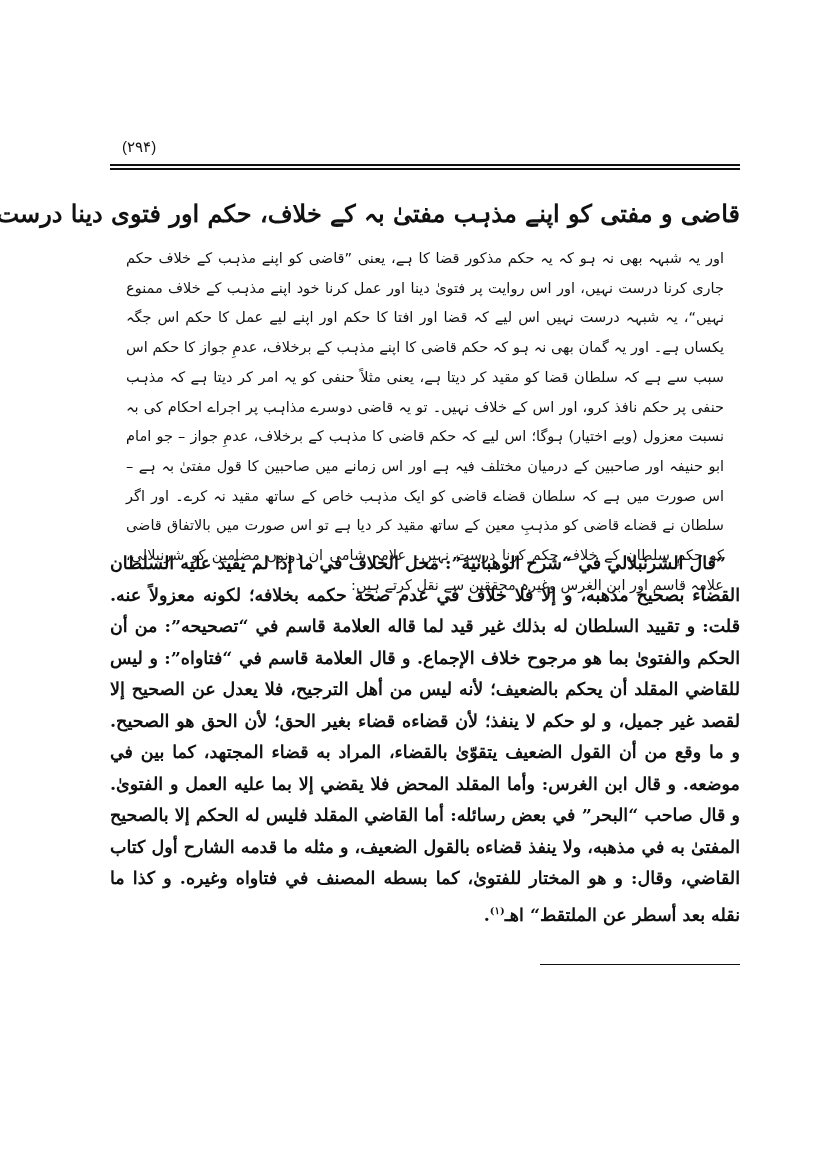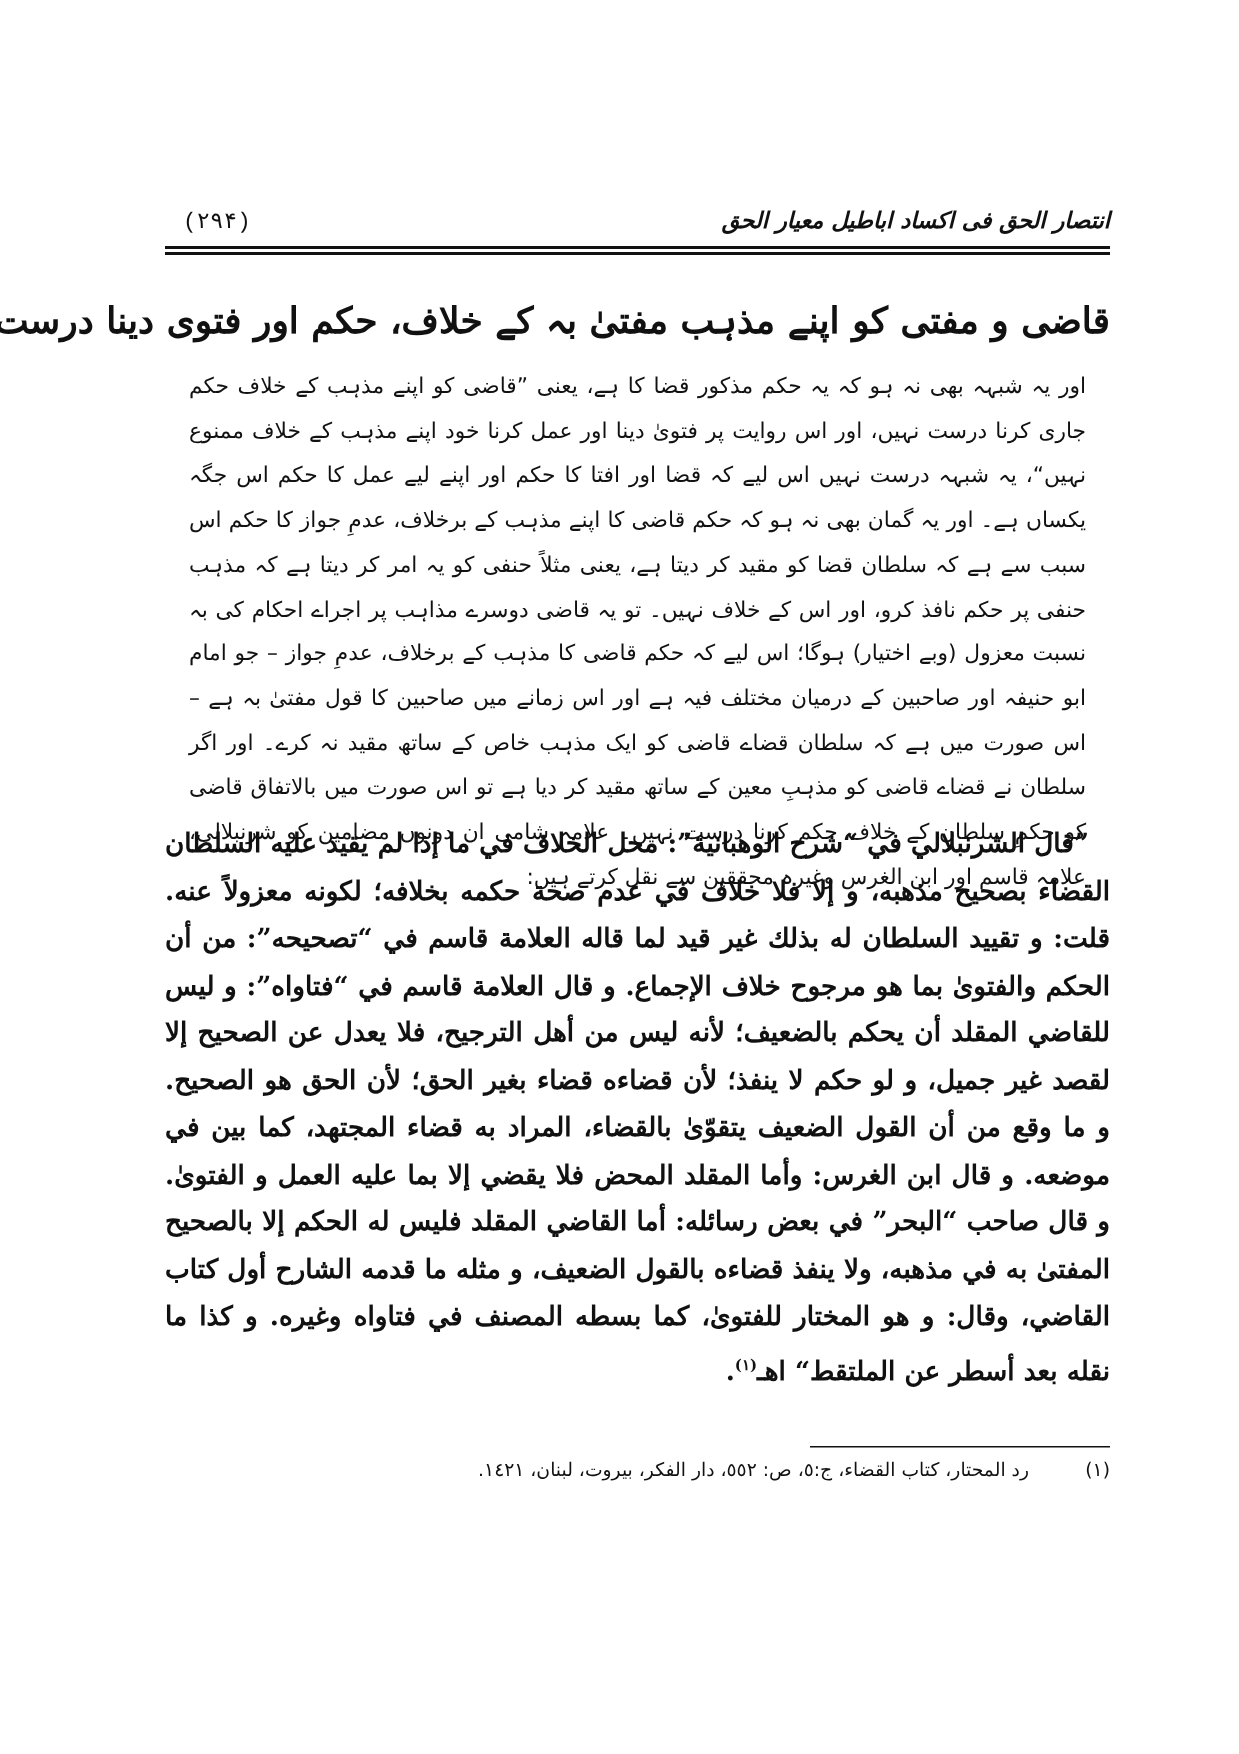--- a/index.html
+++ b/index.html
@@ -1,20 +1,20 @@
 <!DOCTYPE html>
 <html><head>
 <meta charset="utf-8">
 <style>
   html, body { margin: 0; padding: 0; background: #ffffff; }
   body { width: 826px; height: 1169px; position: relative; overflow: hidden; color: #111; }
   .page { position: absolute; left: 0; top: 0; width: 826px; height: 1169px; background: #fff; }
   .header { position: absolute; left: 110px; top: 138px; width: 630px; height: 22px; direction: rtl; }
   .running-title { position: absolute; right: 0; top: 0; font-family: "DejaVu Serif", serif; font-size: 15px; font-weight: bold; font-style: italic; }
-  .page-number { position: absolute; left: 12px; top: 0; font-family: Liberation Mono, monospace; font-size: 15px; direction: ltr; }
+  .page-number { position: absolute; left: 12px; top: 0; font-family: Liberation Sans, sans-serif; font-size: 15px; direction: ltr; }
   .rule { position: absolute; left: 110px; width: 630px; background: #111; }
   .rule1 { top: 164px; height: 2px; }
   .rule2 { top: 168px; height: 2px; }
   .heading { position: absolute; left: 110px; top: 176px; width: 630px; text-align: center; direction: rtl;
     font-family: "DejaVu Serif", serif; font-weight: bold; font-size: 24px; line-height: 36px; white-space: nowrap; }
   .urdu { position: absolute; left: 110px; top: 228px; width: 630px; direction: rtl; text-align: justify;
     font-family: "DejaVu Sans", sans-serif; font-size: 14.5px; line-height: 29.7px; }
   .urdu p { margin: 16px; text-align-last: right; }
   .arabic { position: absolute; left: 110px; top: 548px; width: 630px; direction: rtl; text-align: justify;
     font-family: "DejaVu Serif", serif; font-size: 17.5px; line-height: 31.5px; }
@@ -24,35 +24,30 @@
   .footnote { position: absolute; left: 110px; top: 970px; width: 630px; direction: rtl;
     font-family: "DejaVu Sans", sans-serif; font-size: 12.5px; line-height: 20px; }
   .fn-num { display: inline-block; width: 50px; text-align: right; }
 </style>
 </head>
 <body>
 
 <div class="page">
 
   <div class="header">
-    <span class="running-title">انتصار الحق فی اکساد اباطیل معیار الحق</span>
     <span class="page-number">(۲۹۴)</span>
   </div>
   <div class="rule rule1"></div>
   <div class="rule rule2"></div>
 
   <h2 class="heading">قاضی و مفتی کو اپنے مذہب مفتیٰ بہ کے خلاف، حکم اور فتوی دینا درست نہیں</h2>
 
   <div class="urdu">
     <p>اور یہ شبہہ بھی نہ ہو کہ یہ حکم مذکور قضا کا ہے، یعنی ”قاضی کو اپنے مذہب کے خلاف حکم جاری کرنا درست نہیں، اور اس روایت پر فتویٰ دینا اور عمل کرنا خود اپنے مذہب کے خلاف ممنوع نہیں“، یہ شبہہ درست نہیں اس لیے کہ قضا اور افتا کا حکم اور اپنے لیے عمل کا حکم اس جگہ یکساں ہے۔ اور یہ گمان بھی نہ ہو کہ حکم قاضی کا اپنے مذہب کے برخلاف، عدمِ جواز کا حکم اس سبب سے ہے کہ سلطان قضا کو مقید کر دیتا ہے، یعنی مثلاً حنفی کو یہ امر کر دیتا ہے کہ مذہب حنفی پر حکم نافذ کرو، اور اس کے خلاف نہیں۔ تو یہ قاضی دوسرے مذاہب پر اجراے احکام کی بہ نسبت معزول (وبے اختیار) ہوگا؛ اس لیے کہ حکم قاضی کا مذہب کے برخلاف، عدمِ جواز – جو امام ابو حنیفہ اور صاحبین کے درمیان مختلف فیہ ہے اور اس زمانے میں صاحبین کا قول مفتیٰ بہ ہے – اس صورت میں ہے کہ سلطان قضاے قاضی کو ایک مذہب خاص کے ساتھ مقید نہ کرے۔ اور اگر سلطان نے قضاے قاضی کو مذہبِ معین کے ساتھ مقید کر دیا ہے تو اس صورت میں بالاتفاق قاضی کو حکمِ سلطان کے خلاف حکم کرنا درست نہیں۔ علامہ شامی ان دونوں مضامین کو شرنبلالی، علامہ قاسم اور ابن الغرس وغیرہ محققین سے نقل کرتے ہیں:</p>
   </div>
 
   <div class="arabic">
     <p><span>”قال الشرنبلالي في “شرح الوهبانية”: محل الخلاف في ما إذا لم يقيد عليه السلطان القضاء بصحيح مذهبه، و إلا فلا خلاف في عدم صحة حكمه بخلافه؛ لكونه معزولاً عنه. قلت: و تقييد السلطان له بذلك غير قيد لما قاله العلامة قاسم في “تصحيحه”: من أن الحكم والفتوىٰ بما هو مرجوح خلاف الإجماع. و قال العلامة قاسم في “فتاواه”: و ليس للقاضي المقلد أن يحكم بالضعيف؛ لأنه ليس من أهل الترجيح، فلا يعدل عن الصحيح إلا لقصد غير جميل، و لو حكم لا ينفذ؛ لأن قضاءه قضاء بغير الحق؛ لأن الحق هو الصحيح. و ما وقع من أن القول الضعيف يتقوّىٰ بالقضاء، المراد به قضاء المجتهد، كما بين في موضعه. و قال ابن الغرس: وأما المقلد المحض فلا يقضي إلا بما عليه العمل و الفتوىٰ. و قال صاحب “البحر” في بعض رسائله: أما القاضي المقلد فليس له الحكم إلا بالصحيح المفتىٰ به في مذهبه، ولا ينفذ قضاءه بالقول الضعيف، و مثله ما قدمه الشارح أول كتاب القاضي، وقال: و هو المختار للفتوىٰ، كما بسطه المصنف في فتاواه وغيره. و كذا ما نقله بعد أسطر عن الملتقط“ اهـ</span><span class="fn-ref">(١)</span><span>.</span></p>
   </div>
 
   <div class="fn-rule"></div>
-  <div class="footnote">
-    <span class="fn-num">(١)</span>
-    <span>رد المحتار، كتاب القضاء، ج:٥، ص: ٥٥٢، دار الفكر، بيروت، لبنان، ١٤٢١.</span>
-  </div>
 
 </div>
 
 </body></html>

